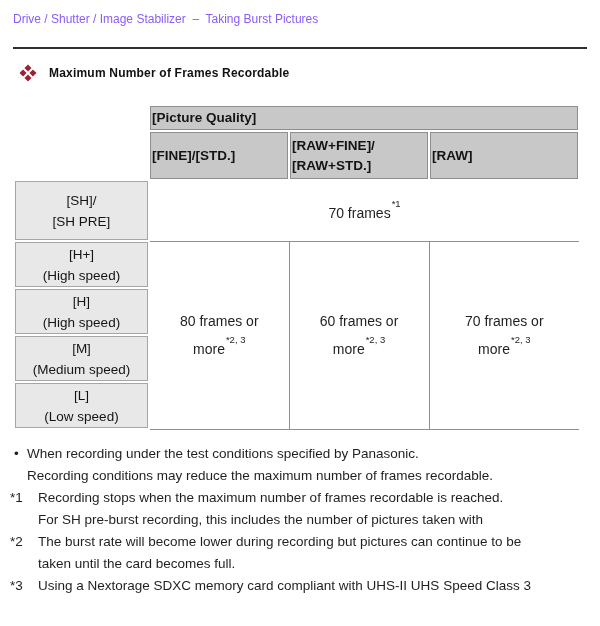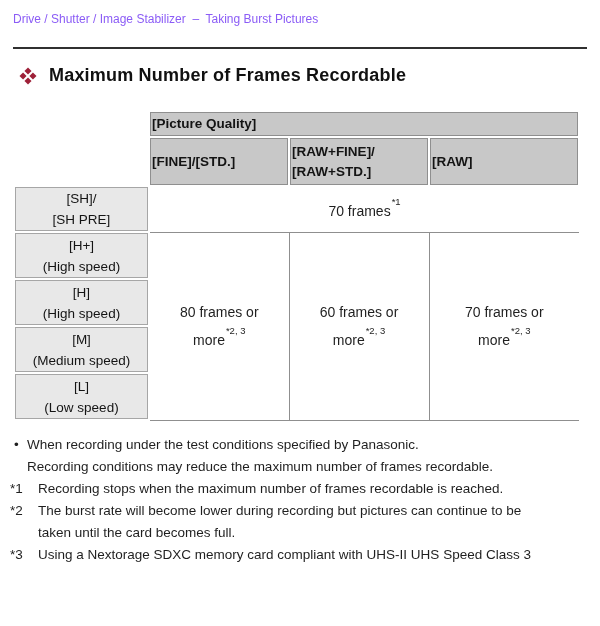--- a/index.html
+++ b/index.html
@@ -39,21 +39,21 @@
   }
   .d-grid {
     display: grid;
     grid-template-columns: 5px 5px;
     grid-template-rows: 5px 5px;
     gap: 2px;
     transform: rotate(45deg);
   }
   .d-grid i { display: block; width: 5px; height: 5px; background: var(--accent); }
   .heading-text {
-    font-size: 18px; font-weight: bold; color: #111111;
+    font-size: 12px; font-weight: bold; color: #111111;
     letter-spacing: 0.2px;
   }
 
   table.spec {
     margin-top: 24px;
     border-collapse: collapse;
     table-layout: fixed;
     width: 565px;
   }
   tr.r-group  { height: 26px; }
@@ -79,21 +79,21 @@
     font-weight: normal; font-size: 13.5px;
     text-align: center; vertical-align: middle;
     line-height: 21px; padding: 0 2px;
     color: #141414;
   }
   td.data {
     background: #ffffff;
     border: 1px solid var(--border-c);
     font-size: 14px;
     text-align: center; vertical-align: middle;
-    line-height: 23px; padding: 8px 2px;
+    line-height: 23px; padding: 16px 2px;
     color: #1f1f1f;
   }
   td.no-right { border-right: none; }
   sup.fn {
     font-size: 9.5px;
     position: relative; top: -5px;
     margin-left: 1px;
   }
 
   .notes { margin-top: 13px; font-size: 13.5px; color: #1f1f1f; }
@@ -200,20 +200,21 @@
 
   <div class="notes">
     <div class="note bullet-note">
       <span class="marker">•</span>
       <span class="nline">When recording under the test conditions specified by Panasonic.</span>
       <span class="nline">Recording conditions may reduce the maximum number of frames recordable.</span>
     </div>
     <div class="note footnote">
       <span class="marker">*1</span>
       <span class="nline">Recording stops when the maximum number of frames recordable is reached.</span>
+      <span class="nline">For SH pre-burst recording, this includes the number of pictures taken with</span>
     </div>
     <div class="note footnote">
       <span class="marker">*2</span>
       <span class="nline">The burst rate will become lower during recording but pictures can continue to be</span>
       <span class="nline">taken until the card becomes full.</span>
     </div>
     <div class="note footnote">
       <span class="marker">*3</span>
       <span class="nline">Using a Nextorage SDXC memory card compliant with UHS-II UHS Speed Class 3</span>
     </div>

